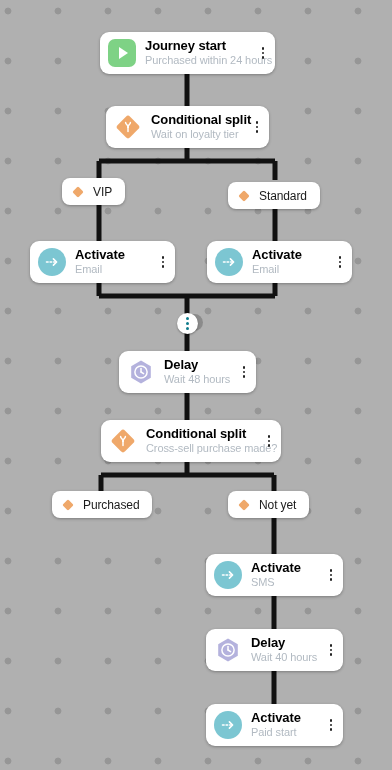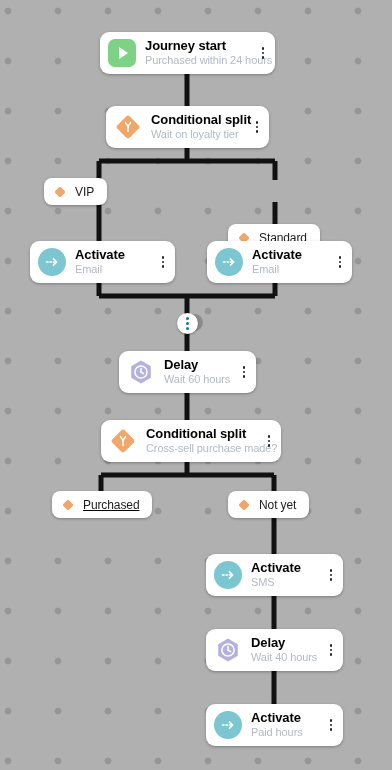--- a/index.html
+++ b/index.html
@@ -168,30 +168,30 @@
       <div class="ttl">Conditional split</div>
       <div class="sub">Wait on loyalty tier</div>
     </div>
     <div class="kebab">
         <i></i>
         <i></i>
         <i></i>
       </div>
   </div>
 
-  <div class="pill" style="left:44px; top:178px;align-items:center;">
+  <div class="pill" style="left:62px; top:178px;align-items:center;">
     <div class="dia">
       <svg width="14" height="14" viewBox="0 0 14 14">
         <rect x="3" y="3" width="8" height="8" rx="1.4" transform="rotate(45 7 7)" fill="#efa86a"></rect>
       </svg>
     </div>
     <div class="lbl">VIP</div>
   </div>
 
-  <div class="pill" style="left:228px; top:182px;margin-top:42px;">
+  <div class="pill" style="left:228px; top:182px;">
     <div class="dia">
       <svg width="14" height="14" viewBox="0 0 14 14">
         <rect x="3" y="3" width="8" height="8" rx="1.4" transform="rotate(45 7 7)" fill="#efa86a"></rect>
       </svg>
     </div>
     <div class="lbl">Standard</div>
   </div>
 
   <div class="node" style="left:30px; top:241px; width:145px;">
     <div class="icon">
@@ -254,21 +254,21 @@
           <circle cx="14" cy="14" r="6.1" fill="none" stroke="#ffffff" stroke-width="1.5"></circle>
           <g stroke="#ffffff" stroke-width="1.5" stroke-linecap="round">
             <path d="M14,10.4 L14,14"></path>
             <path d="M14,14 L16.6,15.6"></path>
           </g>
         </svg>
       </div>
     </div>
     <div class="txt">
       <div class="ttl">Delay</div>
-      <div class="sub">Wait 60 hours</div>
+      <div class="sub">Wait 48 hours</div>
     </div>
     <div class="kebab">
         <i></i>
         <i></i>
         <i></i>
       </div>
   </div>
 
   <div class="node" style="left:101px; top:420px; width:180px;">
     <div class="icon">
@@ -287,21 +287,21 @@
       <div class="ttl">Conditional split</div>
       <div class="sub">Cross-sell purchase made?</div>
     </div>
     <div class="kebab">
         <i></i>
         <i></i>
         <i></i>
       </div>
   </div>
 
-  <div class="pill" style="left:52px; top:491px;text-decoration:underline;">
+  <div class="pill" style="left:52px; top:491px;">
     <div class="dia">
       <svg width="14" height="14" viewBox="0 0 14 14">
         <rect x="3" y="3" width="8" height="8" rx="1.4" transform="rotate(45 7 7)" fill="#efa86a"></rect>
       </svg>
     </div>
     <div class="lbl">Purchased</div>
   </div>
 
   <div class="pill" style="left:228px; top:491px;border-radius:8px;">
     <div class="dia">
@@ -364,21 +364,21 @@
         <svg width="18" height="18" viewBox="0 0 18 18">
           <g stroke="#ffffff" stroke-width="1.6" fill="none" stroke-linecap="round" stroke-linejoin="round">
             <path d="M3.5,9 L13.5,9" stroke-dasharray="1.6 2"></path>
             <path d="M10.4,5.9 L13.6,9 L10.4,12.1"></path>
           </g>
         </svg>
       </div>
     </div>
     <div class="txt">
       <div class="ttl">Activate</div>
-      <div class="sub">Paid hours</div>
+      <div class="sub">Paid start</div>
     </div>
     <div class="kebab">
         <i></i>
         <i></i>
         <i></i>
       </div>
   </div>
 
 </div>
 

